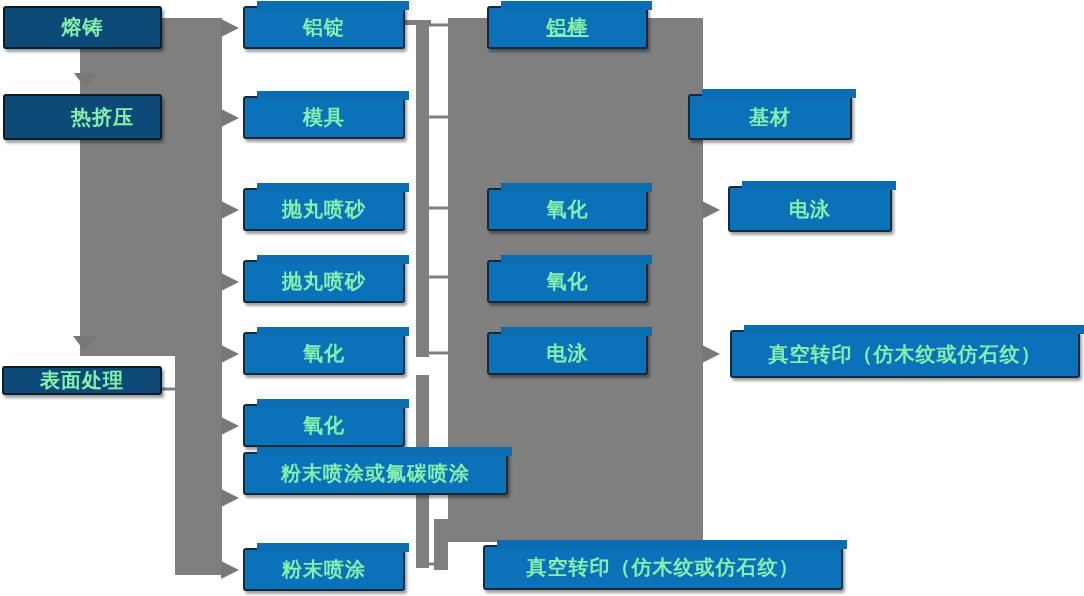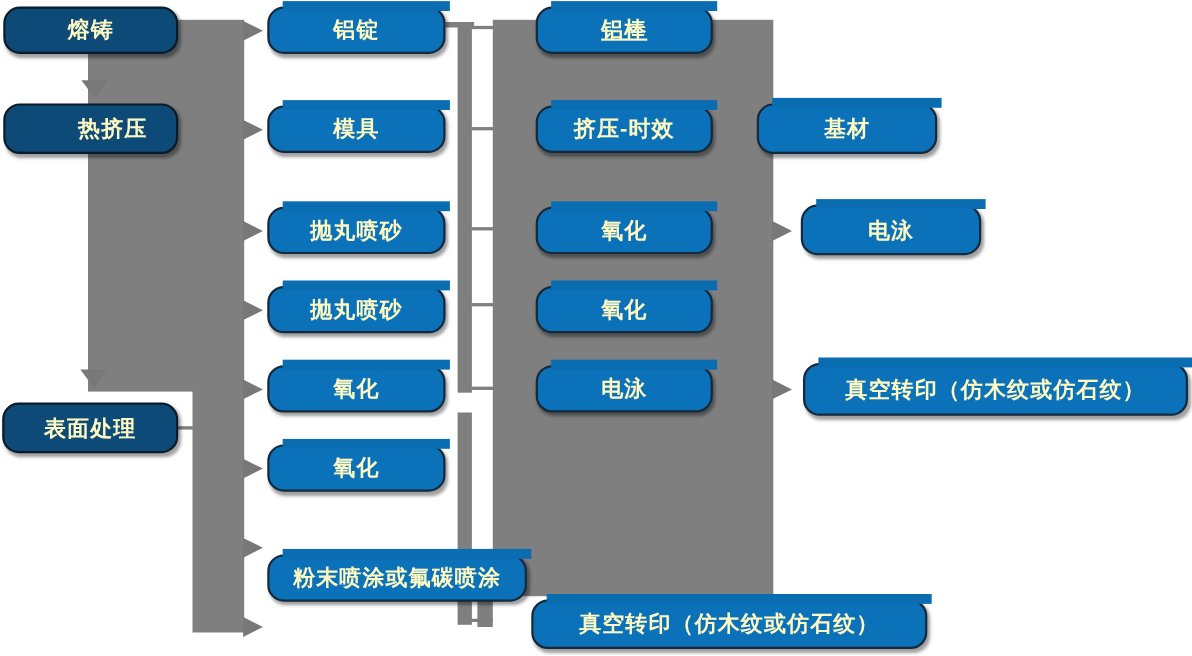--- a/index.html
+++ b/index.html
@@ -7,26 +7,26 @@
     position:relative;
     width:1084px;height:596px;
     background:#ffffff;
     font-family:"Liberation Sans", sans-serif;
     overflow:hidden;
   }
   #connectors{position:absolute;left:0;top:0;z-index:0;}
   .node{
     position:absolute;
     display:flex;align-items:center;justify-content:center;
-    color:#fef9c3;
+    color:#86efac;
     font-size:20px;
     font-weight:600;
     letter-spacing:1px;
     text-align:center;
-    border-radius:15px;
+    border-radius:3px;
     box-sizing:border-box;
     z-index:2;
     box-shadow:2px 3px 3px rgba(0,0,0,0.38);
     white-space:nowrap;
   }
   .node.light{
     background:#0b72b9;
     border:2px solid #15293c;
   }
   .node.light::before{
@@ -90,32 +90,32 @@
     </g>
 
     <g fill="#787878">
       <polygon points="74,73 98,73 86,89"></polygon>
       <polygon points="73,336 97,336 85,352"></polygon>
     </g>
   </svg>
 
   <div class="node dark" style="left:3px;top:6px;width:159px;height:43px;">熔铸</div>
   <div class="node dark" style="left:3px;top:94px;width:159px;height:46px;padding-left:40px;">热挤压</div>
-  <div class="node dark" style="left:2px;top:366px;width:160px;height:46px;">表面处理</div>
+  <div class="node dark" style="left:2px;top:366px;width:160px;height:29px;">表面处理</div>
 
   <div class="node light" style="left:243px;top:6px;width:162px;height:43px;">铝锭</div>
   <div class="node light" style="left:243px;top:96px;width:162px;height:43px;">模具</div>
   <div class="node light" style="left:243px;top:188px;width:162px;height:43px;">抛丸喷砂</div>
   <div class="node light" style="left:243px;top:260px;width:162px;height:43px;">抛丸喷砂</div>
   <div class="node light" style="left:243px;top:332px;width:162px;height:43px;">氧化</div>
   <div class="node light" style="left:243px;top:404px;width:162px;height:43px;">氧化</div>
-  <div class="node light" style="left:243px;top:504px;width:236px;height:43px;">粉末喷涂或氟碳喷涂</div>
+  <div class="node light" style="left:243px;top:452px;width:265px;height:43px;">粉末喷涂或氟碳喷涂</div>
+  <div class="node light" style="left:243px;top:548px;width:162px;height:43px;">粉末喷涂</div>
 
   <div class="node light" style="left:487px;top:6px;width:161px;height:43px;text-decoration:underline;">铝棒</div>
-  <div class="node light" style="left:487px;top:96px;width:161px;height:43px;">挤压-时效</div>
   <div class="node light" style="left:487px;top:188px;width:161px;height:43px;">氧化</div>
   <div class="node light" style="left:487px;top:260px;width:161px;height:43px;">氧化</div>
   <div class="node light" style="left:487px;top:332px;width:161px;height:43px;">电泳</div>
   <div class="node light" style="left:483px;top:545px;width:360px;height:45px;">真空转印（仿木纹或仿石纹）</div>
 
   <div class="node light" style="left:688px;top:94px;width:164px;height:46px;">基材</div>
   <div class="node light" style="left:728px;top:186px;width:164px;height:46px;">电泳</div>
   <div class="node light" style="left:730px;top:330px;width:350px;height:48px;">真空转印（仿木纹或仿石纹）</div>
 
 </div>

